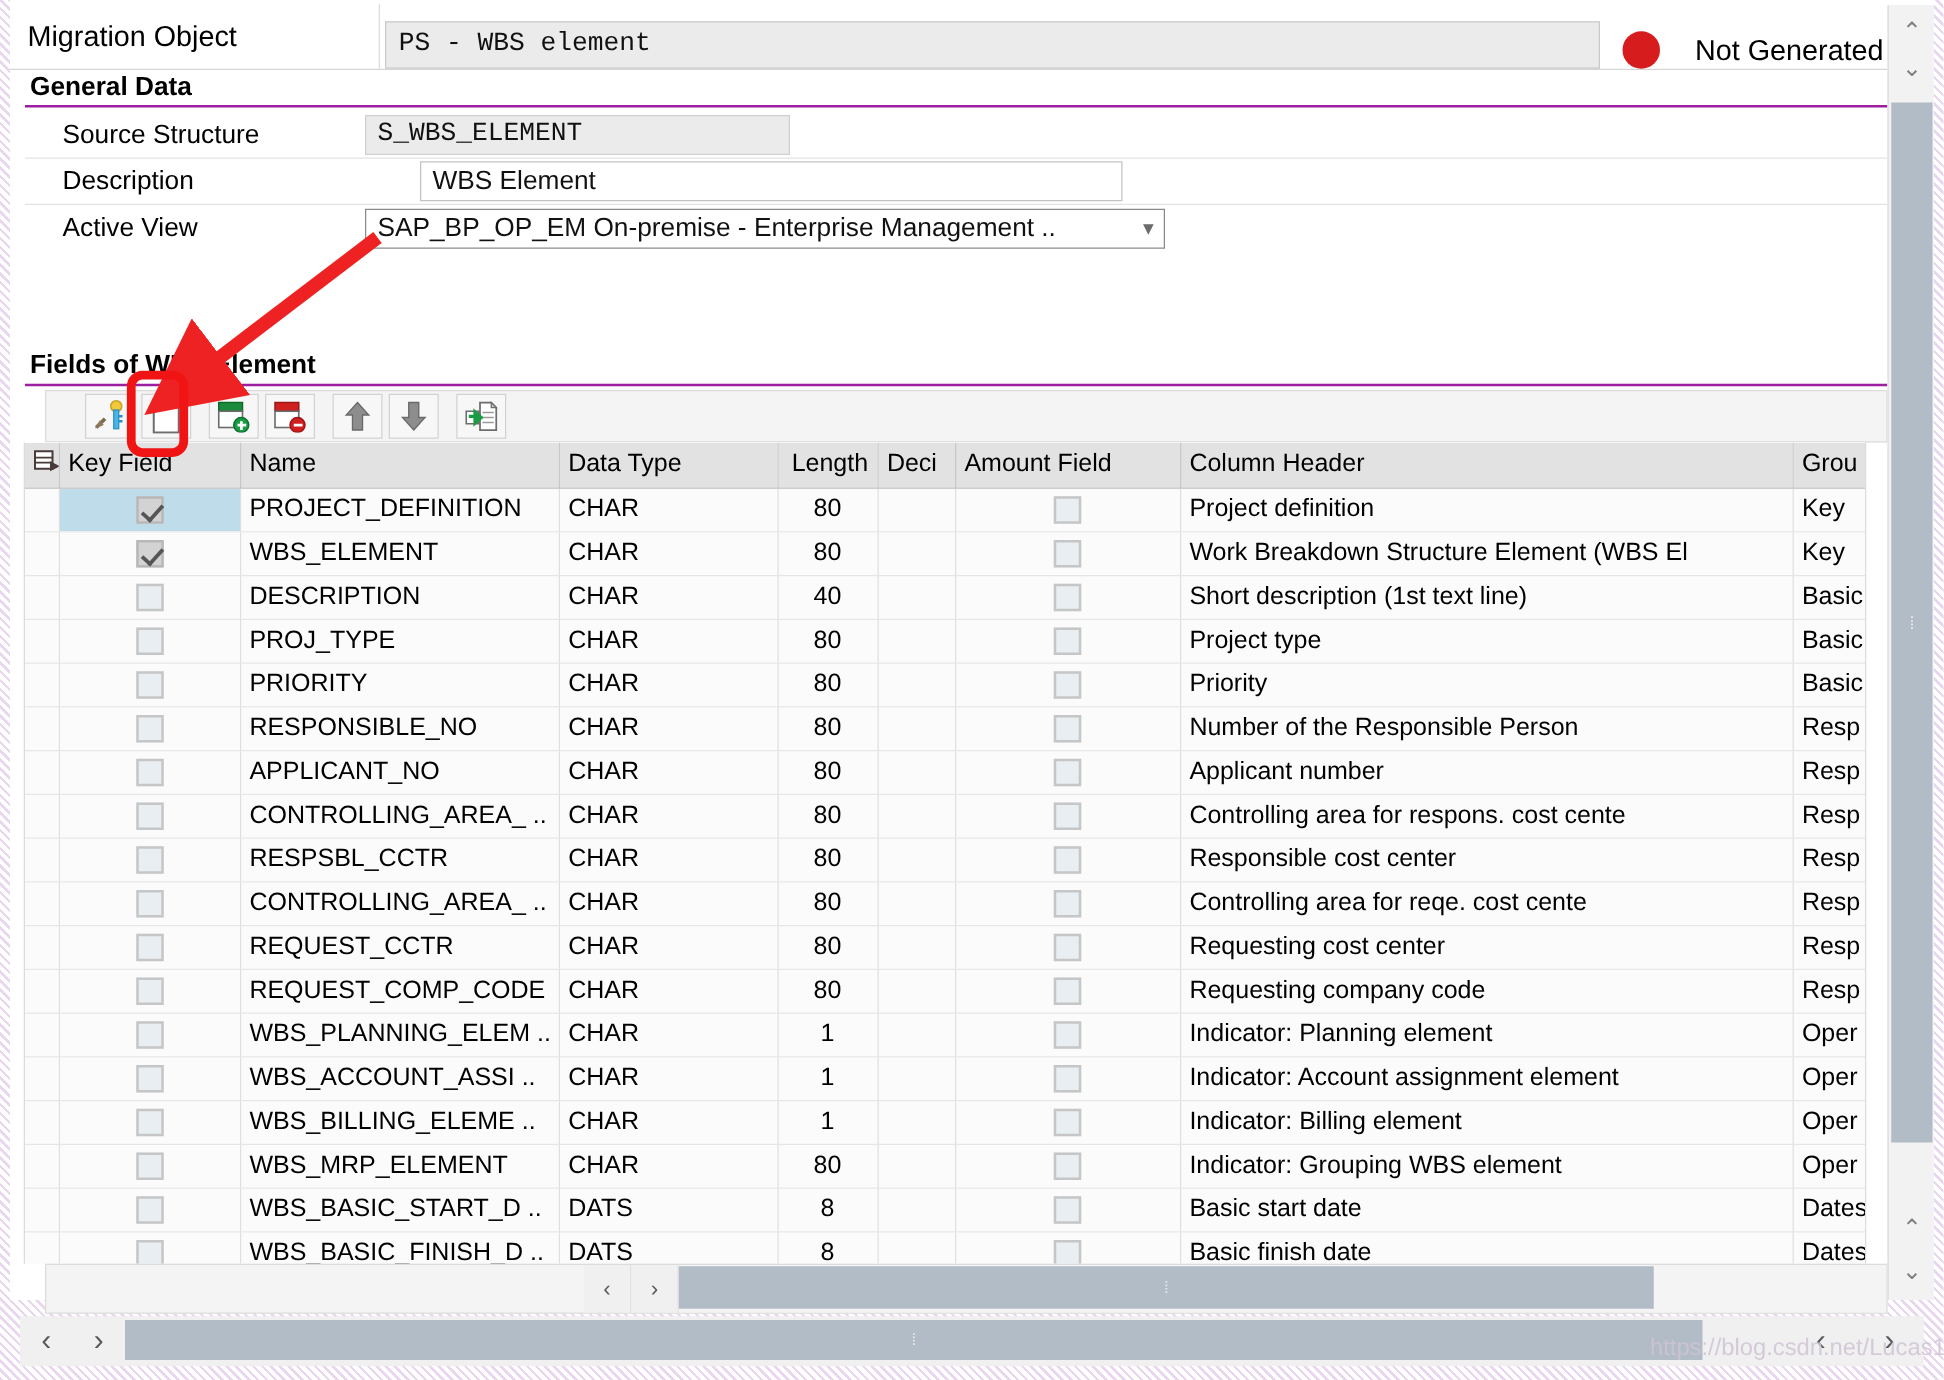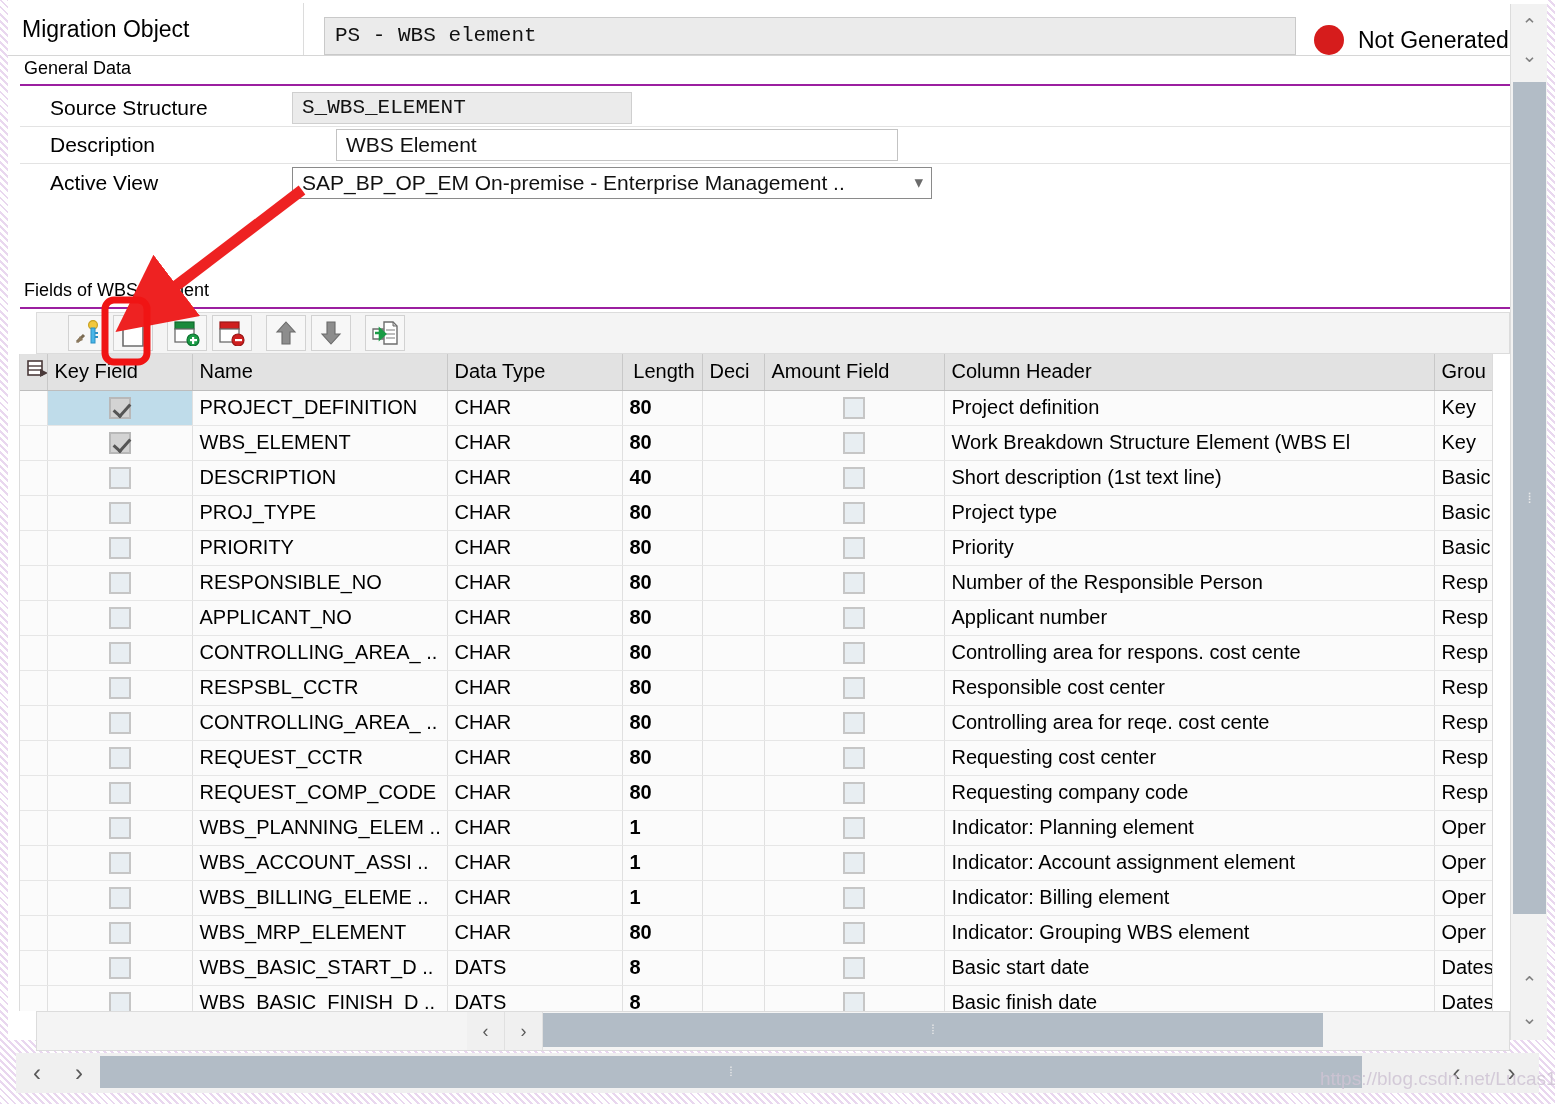--- a/index.html
+++ b/index.html
@@ -40,21 +40,21 @@
   .lbl-mig {
     width: 296px;
     padding-left: 14px;
     font-size: 23px;
     color: #000;
     border-right: 1px solid #dcdcdc;
     line-height: 52px;
     height: 52px;
   }
   .mig-value {
-    margin-left: 20px;
+    margin-left: 4px;
     width: 972px; height: 38px;
     background: #ebebeb;
     border: 1px solid #c9c9c9;
     font-family: "Liberation Mono", monospace;
     font-size: 21px;
     color: #111;
     line-height: 36px;
     padding-left: 10px;
     white-space: nowrap;
     overflow: hidden;
@@ -63,32 +63,33 @@
     display: flex; align-items: center;
     margin-left: 18px;
   }
   .gen-dot {
     width: 30px; height: 30px;
     border-radius: 50%;
     background: #d61c1c;
     display: inline-block;
   }
   .gen-text {
-    margin-left: 14px;
+    margin-left: 28px;
     font-size: 23px;
     color: #000;
     white-space: nowrap;
   }
 
   
   .sec-title {
     position: absolute;
-    font-size: 18px;
+    font-size: 21px;
     color: #000;
     white-space: nowrap;
+    font-weight: bold;
   }
   .sec-rule {
     position: absolute;
     height: 2px;
     background: #9b1fa0;
   }
 
   .gd-title { left: 24px; top: 58px; }
   .gd-rule  { left: 20px; top: 84px; width: 1490px; }
 
@@ -196,21 +197,21 @@
     border-right: 1px solid #e0e0e0;
     border-bottom: 1px solid #e6e6e6;
     color: #000;
     white-space: nowrap;
     overflow: hidden;
     background: #fbfbfb;
   }
   td.c-sel { background: #e6e6e6; border-right: 1px solid #c8c8c8; padding: 0; }
   th.c-sel { background: #e2e2e2; padding: 0 4px; }
   td.c-key, th.c-key { text-align: center; }
-  td.c-len { text-align: left; font-weight: bold; }
+  td.c-len { text-align: center; }
   td.c-amt, th.c-amt { text-align: center; }
   tr.row-selected td.c-key { background: #bfdcea; }
 
   
   .cbx {
     display: inline-block;
     width: 22px; height: 22px;
     background: #e8eef2;
     border: 2px solid #c6c6c6;
     position: relative;

